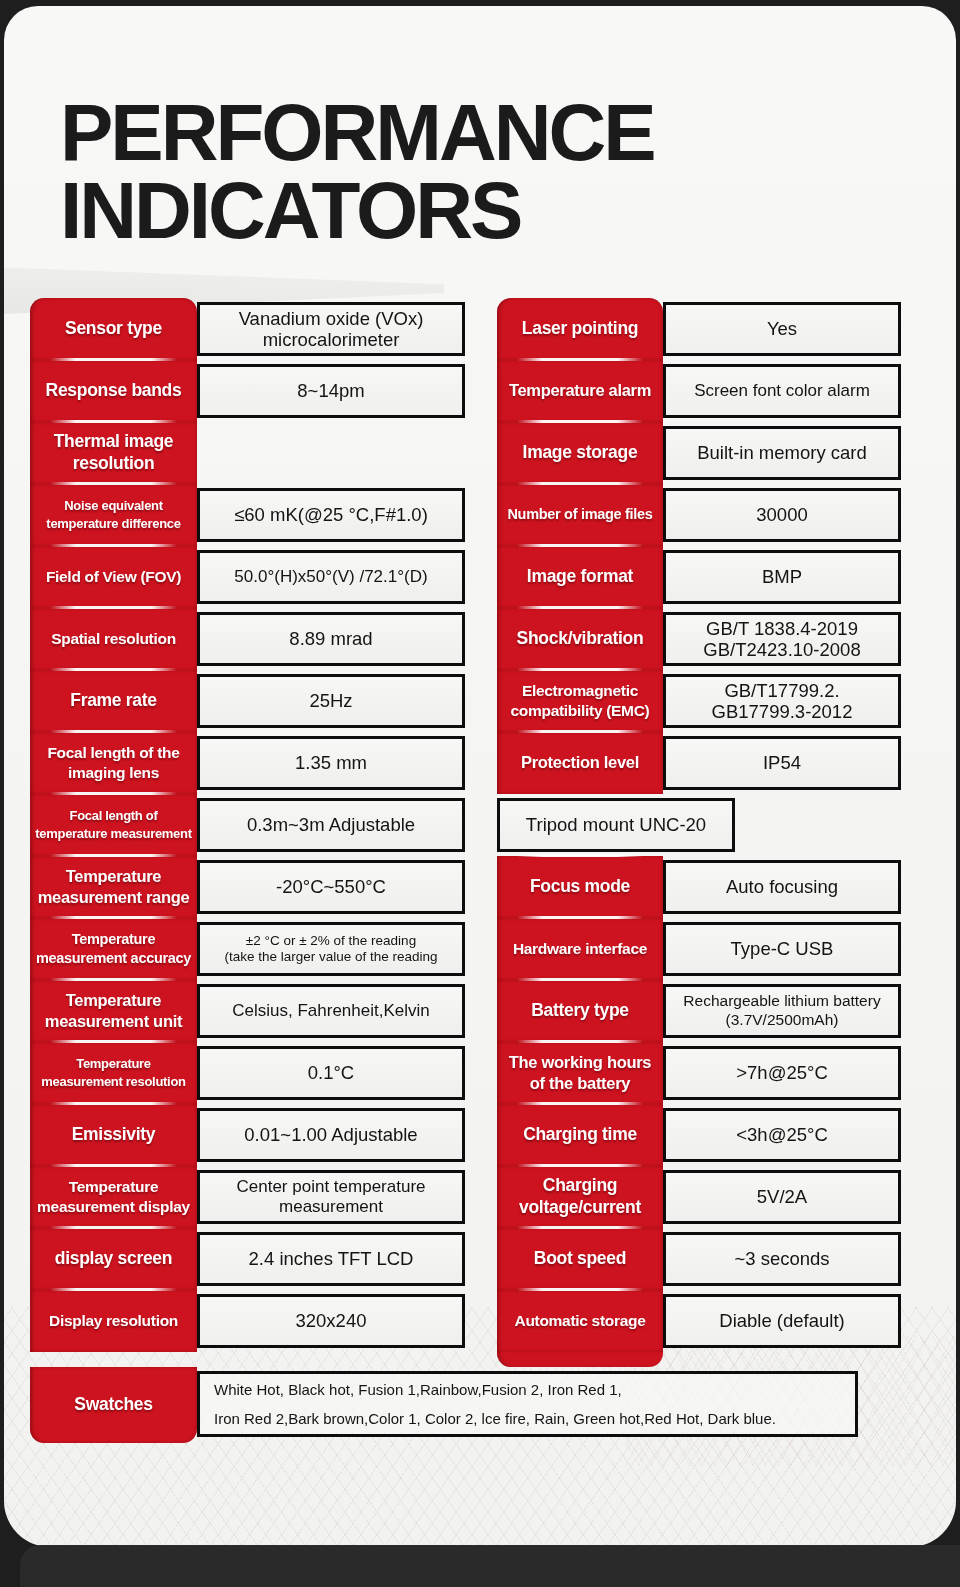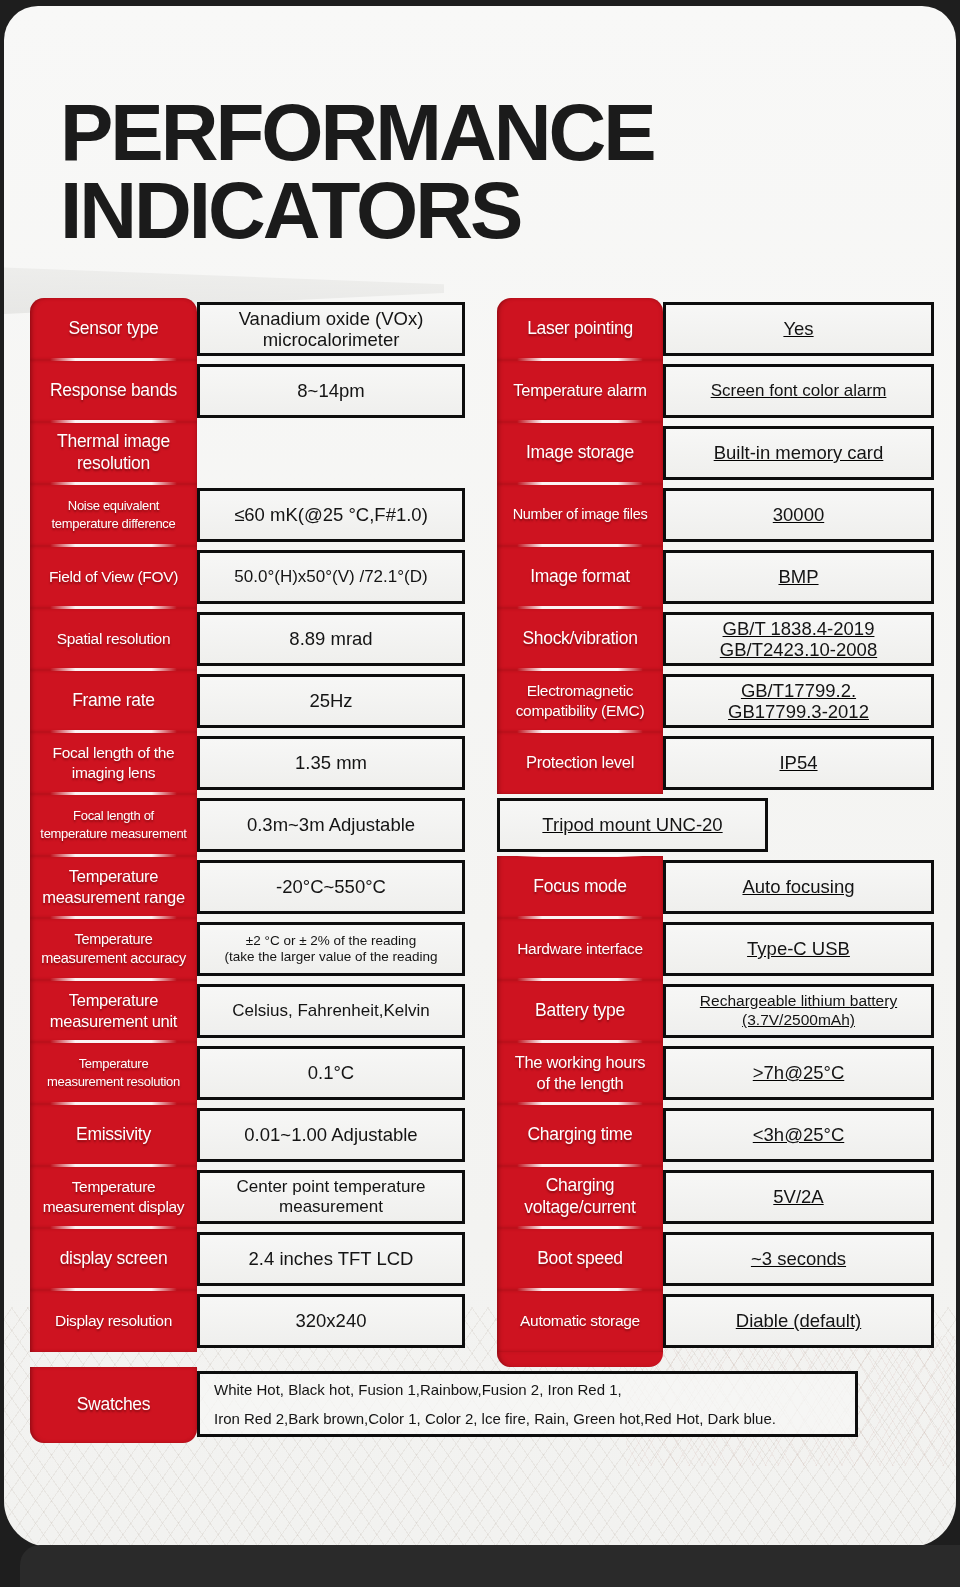--- a/index.html
+++ b/index.html
@@ -64,33 +64,33 @@
   }
   .col-left .label-cell, .sw-label { width:167px; }
   .col-right .label-cell { width:166px; }
   .label-cell.r-top { border-radius:14px 14px 0 0; }
   .label-cell .divider {
     position:absolute; top:-1.5px; left:12%; right:12%; height:3px; z-index:2;
     background:linear-gradient(90deg, rgba(255,255,255,0), rgba(255,255,255,.95) 20%, rgba(255,255,255,.95) 80%, rgba(255,255,255,0));
     border-radius:2px;
   }
   .label-text {
-    color:#fff; font-weight:normal; white-space:pre-line;
+    color:#fff; font-weight:bold; white-space:pre-line;
     letter-spacing:-0.3px;
     text-shadow:0 1.5px 2px rgba(60,0,5,.45);
     padding:0 2px;
   }
   .lbl-lg  { font-size:17.5px; line-height:1.25; }
   .lbl-base{ font-size:16.5px; line-height:1.25; }
   .lbl-md  { font-size:15.5px; line-height:1.3; }
   .lbl-sm  { font-size:14.5px; line-height:1.3; }
   .lbl-xs  { font-size:13px;   line-height:1.35; }
   .value-cell { padding:4px 0; }
   .col-left .value-cell  { width:268px; }
-  .col-right .value-cell { width:271px;text-decoration:underline; }
+  .col-right .value-cell { width:238px; }
   .value-box {
     height:100%; width:100%;
     border:3px solid #0d0d0d;
     background:linear-gradient(180deg,#f7f7f6,#efefed);
     display:flex; align-items:center; justify-content:center;
     text-align:center; color:#141414;
     white-space:pre-line; font-weight:500;
     padding:0 1px;
   }
   .val-lg { font-size:18.5px; line-height:1.15; }
@@ -438,21 +438,21 @@
     <div class="value-cell">
       <div class="value-box val-sm">Rechargeable lithium battery
 (3.7V/2500mAh)</div>
     </div>
   </div>
 
   <div class="row">
     <div class="label-cell">
       <span class="divider"></span>
       <span class="label-text lbl-base">The working hours
-of the length</span>
+of the battery</span>
     </div>
     <div class="value-cell">
       <div class="value-box val-lg">&gt;7h@25°C</div>
     </div>
   </div>
 
   <div class="row">
     <div class="label-cell">
       <span class="divider"></span>
       <span class="label-text lbl-lg">Charging time</span>

